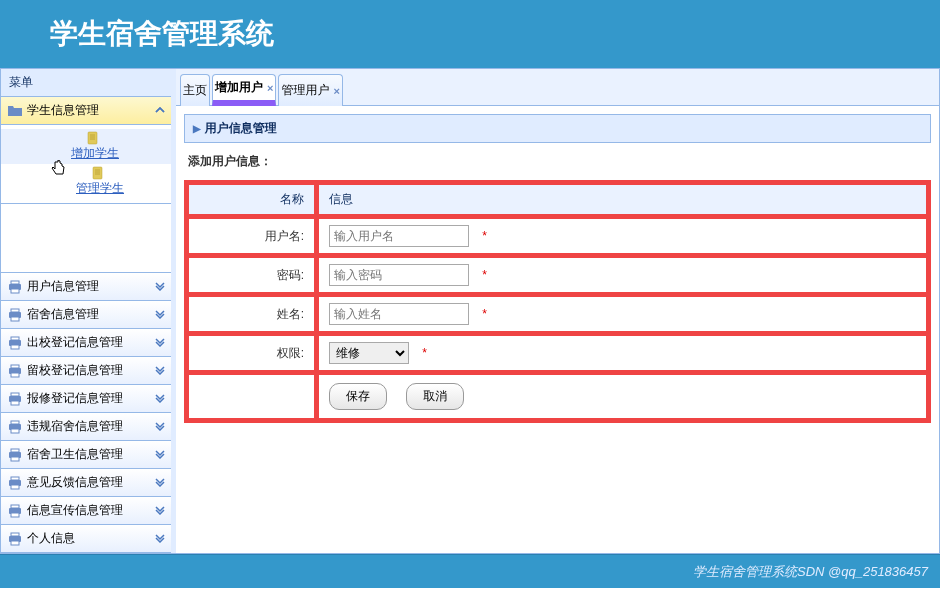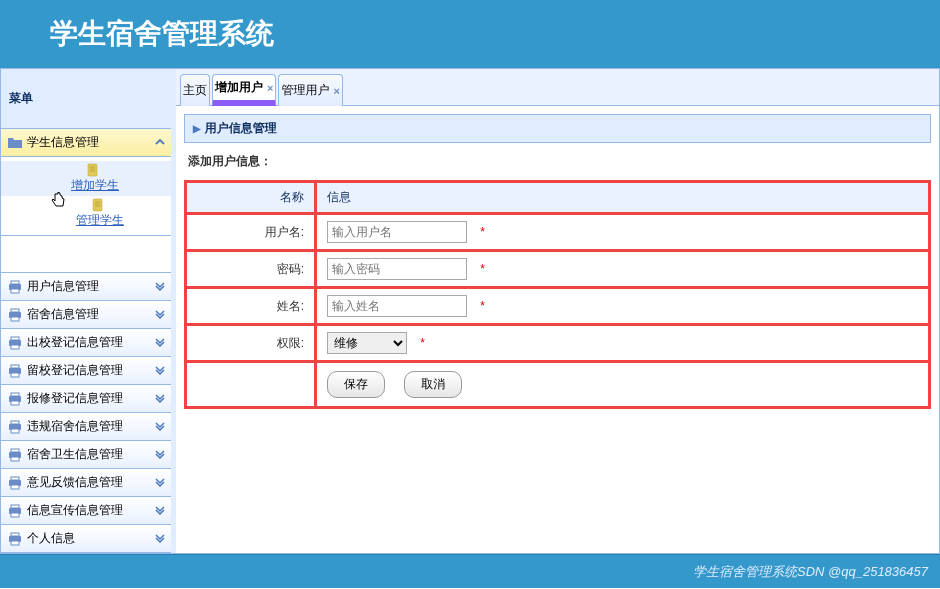--- a/index.html
+++ b/index.html
@@ -1,21 +1,21 @@
 <!DOCTYPE html>
 <html><head>
 <meta charset="utf-8">
 <style>
 * { box-sizing: border-box; margin: 0; padding: 0; }
 body { font-family: Arial, "Microsoft YaHei", sans-serif; font-size: 12px; background: #fff; width: 940px; height: 589px; overflow: hidden; position: relative; }
 .header { background: #3498cb; height: 68px; display: flex; align-items: center; padding-left: 50px; }
 .header-title { color: #fff; font-size: 28px; font-family: "SimSun", serif; font-weight: bold; }
 .main-layout { display: flex; height: 486px; border: 1px solid #95b8e7; }
 .sidebar { width: 175px; border-right: 5px solid #e0ecff; background: #fff; display: flex; flex-direction: column; }
-.sidebar-title { background: #e0ecff; color: #0e2d5f; padding: 21px 8px; font-weight: bold; border-bottom: 1px solid #95b8e7; }
+.sidebar-title { background: #e0ecff; color: #0e2d5f; padding: 5px 8px; font-weight: normal; border-bottom: 1px solid #95b8e7; }
 .menu-group-header { background: linear-gradient(#fff, #e8f0fe); border-bottom: 1px solid #95b8e7; padding: 5px 6px; display: flex; align-items: center; cursor: pointer; position: relative; }
 .menu-group-header.expanded { background: linear-gradient(#fdf8d0, #fdeea0); }
 .menu-group-header .ic { width: 16px; height: 16px; margin-right: 4px; display: inline-block; }
 .menu-group-header .arrow { position: absolute; right: 6px; top: 8px; width: 10px; height: 10px; }
 .menu-group-body { background: #fff; padding: 4px 0 4px 24px; border-bottom: 1px solid #95b8e7; }
 .menu-item { padding: 2px 20px; display: flex; align-items: center; flex-direction: column; }
 .menu-item.hovered { background: #e8f0fe; margin-left: -24px; padding-left: 24px; padding-right: 10px; }
 .menu-item a { color: #2d5fbf; text-decoration: underline; margin-left: 4px; }
 .menu-item .doc-ic { width: 14px; height: 14px; display: inline-block; }
 .menu-spacer { flex: 1; border-bottom: 1px solid #95b8e7; }
@@ -23,21 +23,21 @@
 .tabs { background: #eaf2ff; border-bottom: 1px solid #95b8e7; padding: 4px 4px 0 4px; display: flex; gap: 2px; }
 .tab { background: #fff; border: 1px solid #95b8e7; border-bottom: none; border-radius: 4px 4px 0 0; padding: 4px 2px; display: flex; align-items: center; gap: 4px; cursor: pointer; position: relative; top: 1px; }
 .tab.active { background: #fff; border-bottom: 6px solid #8b5cf6; font-weight: bold; }
 .tab.inactive { background: linear-gradient(#f7faff, #e0ecff); }
 .tab .close { color: #6b8cc6; font-weight: bold; font-size: 11px; cursor: pointer; }
 .panel { margin: 8px; }
 .panel-header { background: #e0ecff; border: 1px solid #95b8e7; padding: 5px 8px; color: #0e2d5f; font-weight: bold; display: flex; align-items: center; gap: 4px; }
 .panel-header .tri { color: #4a78bf; font-size: 10px; }
 .subtitle { padding: 10px 4px; font-weight: bold; color: #333; }
 .form-table { width: 100%; border-collapse: collapse; }
-.form-table th, .form-table td { border: 3px solid #ef4444; padding: 6px 10px; text-align: left; }
+.form-table th, .form-table td { border: 5px solid #ef4444; padding: 6px 10px; text-align: left; }
 .form-table thead th { background: #eaf2ff; color: #0e2d5f; font-weight: normal; }
 .form-table thead th:first-child { text-align: right; }
 .form-table tbody td:first-child { text-align: right; width: 130px; color: #333; }
 .form-table input[type=text], .form-table input[type=password] { border: 1px solid #a9a9a9; padding: 3px 4px; width: 140px; font-size: 12px; }
 .form-table select { border: 1px solid #a9a9a9; padding: 2px; width: 80px; font-size: 12px; }
 .req { color: #d00; margin-left: 10px; }
 .btn-row td { padding: 8px 10px; }
 .btn { background: linear-gradient(#fff, #e6e6e6); border: 1px solid #999; padding: 4px 16px; cursor: pointer; font-size: 12px; border-radius: 10px; }
 .btn + .btn { margin-left: 16px; }
 .footer { background: #3498cb; height: 34px; display: flex; align-items: center; justify-content: flex-end; padding-right: 12px; color: #e0ecff; font-style: italic; font-size: 13px; border-top: 1px solid #2b7fb0; }

